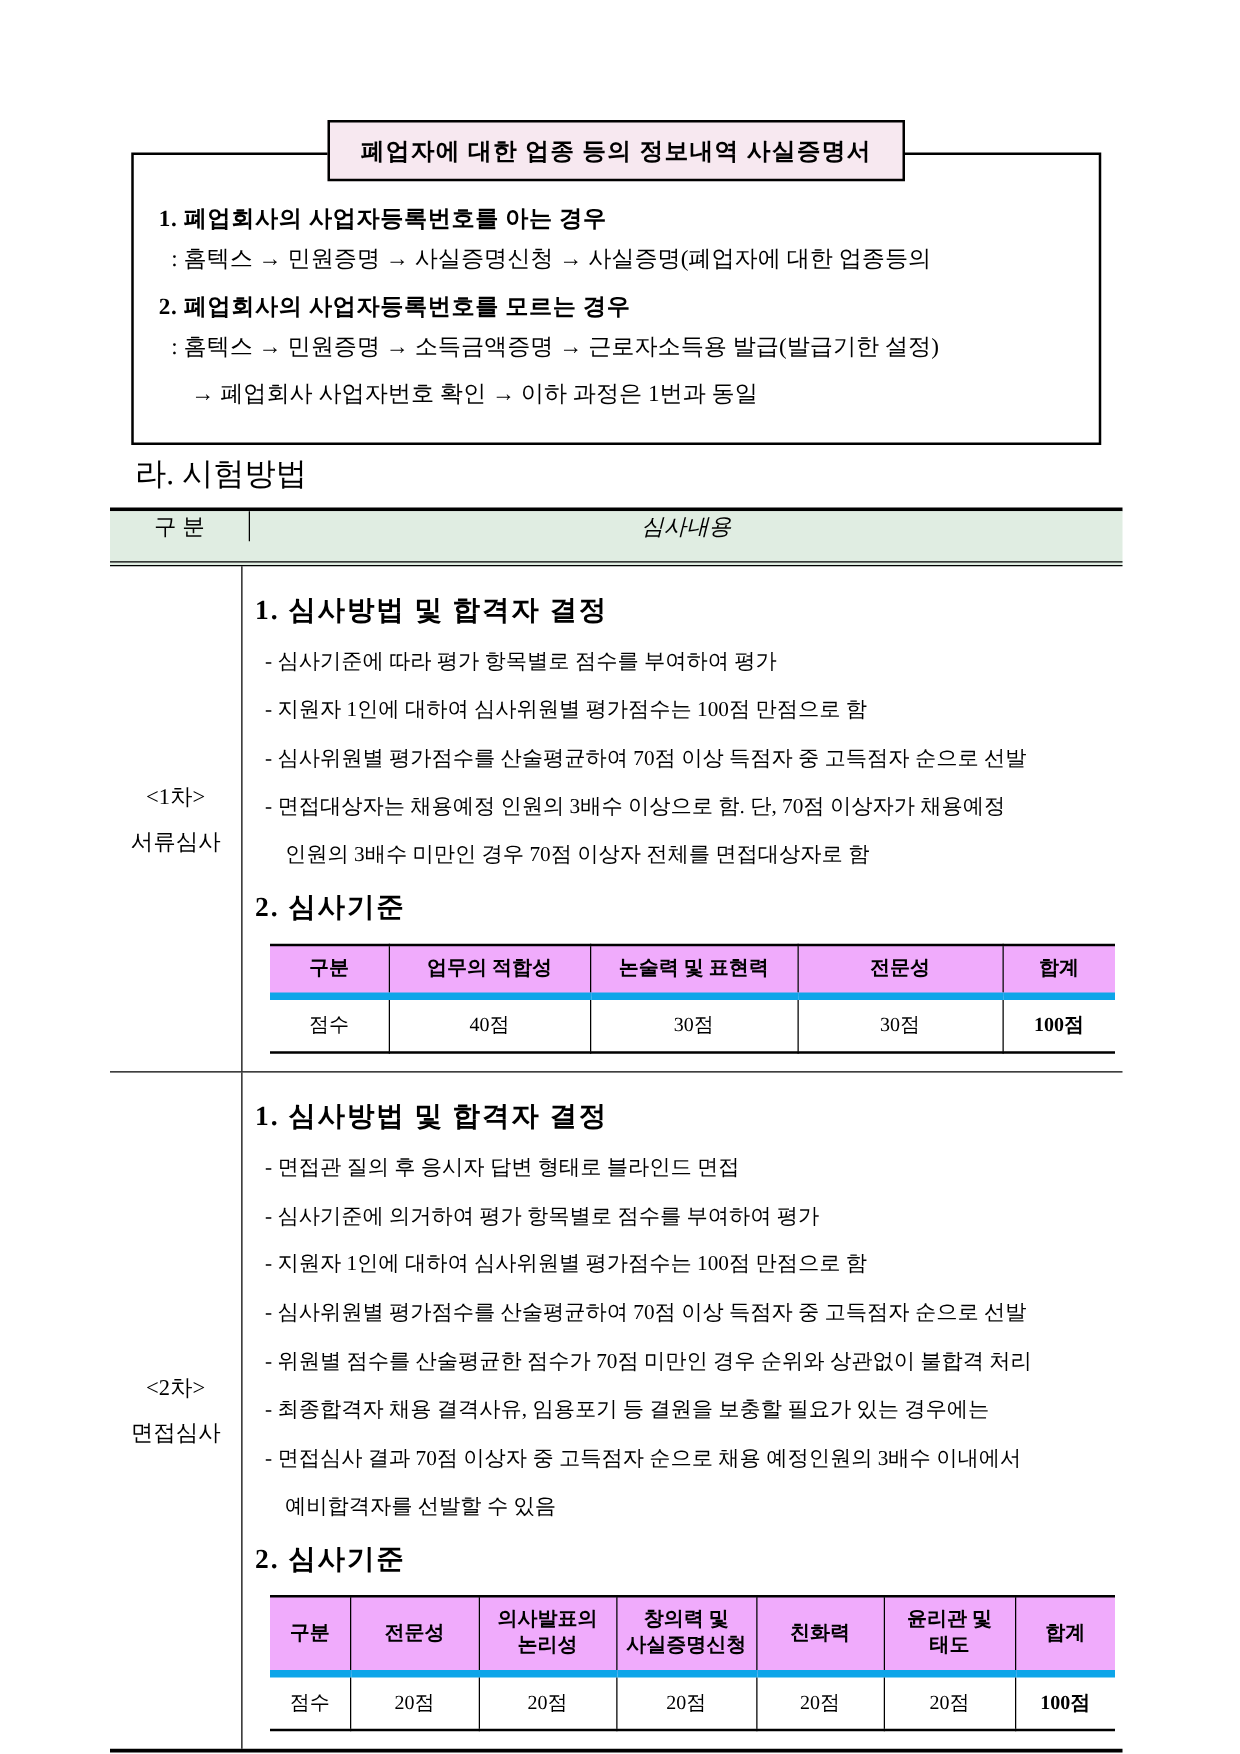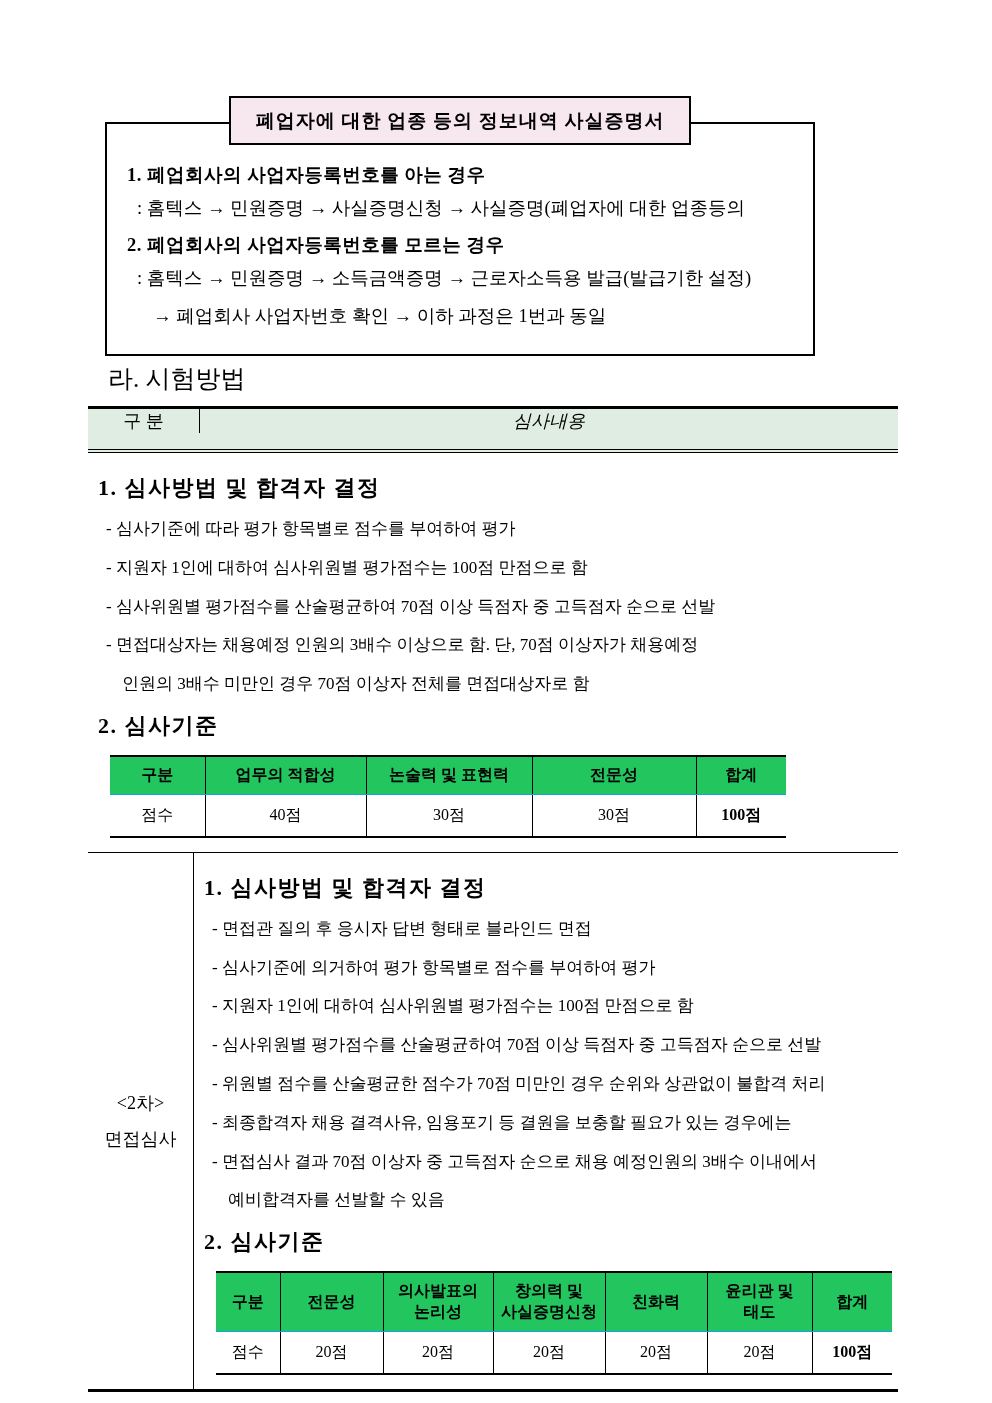--- a/index.html
+++ b/index.html
@@ -7,21 +7,21 @@
   .page {
     position: relative;
     width: 992px; height: 1403px;
     background: #ffffff;
     font-family: "Liberation Serif", "DejaVu Serif", serif;
     color: #000;
     overflow: hidden;
   }
 
   
-  .infobox-area { position:absolute; left:105px; top:96px; width:710px; }
+  .infobox-area { position:absolute; left:105px; top:96px; width:776px; }
   .infobox-title {
     position: relative; z-index: 2;
     margin: 0 auto; width: 462px;
     border: 2px solid #000;
     background: #f7e8f0;
     text-align: center;
     font-weight: bold; font-size: 19px;
     padding: 10px 0 9px 0;
     letter-spacing: 1px;
   }
@@ -72,22 +72,22 @@
   .ct-cont { margin-left:24px; }
 
   
   .score-table {
     border-collapse:collapse; table-layout:fixed;
     width:676px; margin:4px 0 2px 12px;
     border-top:2px solid #000; border-bottom:2px solid #000;
     font-size:16px; text-align:center;
   }
   .score-table th {
-    background:#22c55e; font-weight:bold;
-    border-bottom:1px solid #0ea5e9;
+    background:#f0abfc; font-weight:bold;
+    border-bottom:6px solid #0ea5e9;
     padding:8px 2px; white-space:pre-line; line-height:1.3;
   }
   .score-table td { padding:10px 2px; }
   .score-table th + th, .score-table td + td { border-left:1px solid #000; }
   .st-total { font-weight:bold; }
 
   .st1 col.c0{width:95px}.st1 col.c1{width:161px}.st1 col.c2{width:166px}.st1 col.c3{width:164px}.st1 col.c4{width:90px}
   .st2 col.c0{width:64px}.st2 col.c1{width:103px}.st2 col.c2{width:110px}.st2 col.c3{width:112px}.st2 col.c4{width:102px}.st2 col.c5{width:105px}.st2 col.c6{width:80px}
 </style>
 </head>
@@ -112,20 +112,24 @@
 
   <div class="section-heading">라. 시험방법</div>
 
   <div class="main-table">
     <div class="mt-header">
       <div class="mt-h-col1">구  분</div>
       <div class="mt-h-col2">심사내용</div>
     </div>
 
     <div class="mt-row row-1">
+      <div class="mt-stage">
+        <div>&lt;1차&gt;</div>
+        <div>서류심사</div>
+      </div>
       <div class="mt-content">
         <div class="ct-heading">1. 심사방법 및 합격자 결정</div>
         <div class="ct-line">- 심사기준에 따라 평가 항목별로 점수를 부여하여 평가</div>
         <div class="ct-line">- 지원자 1인에 대하여 심사위원별 평가점수는 100점 만점으로 함</div>
         <div class="ct-line">- 심사위원별 평가점수를 산술평균하여 70점 이상 득점자 중 고득점자 순으로 선발</div>
         <div class="ct-line">- 면접대상자는 채용예정 인원의 3배수 이상으로 함. 단, 70점 이상자가 채용예정</div>
         <div class="ct-line ct-cont">인원의 3배수 미만인 경우 70점 이상자 전체를 면접대상자로 함</div>
         <div class="ct-heading">2. 심사기준</div>
         <table class="score-table st1">
           <colgroup>

